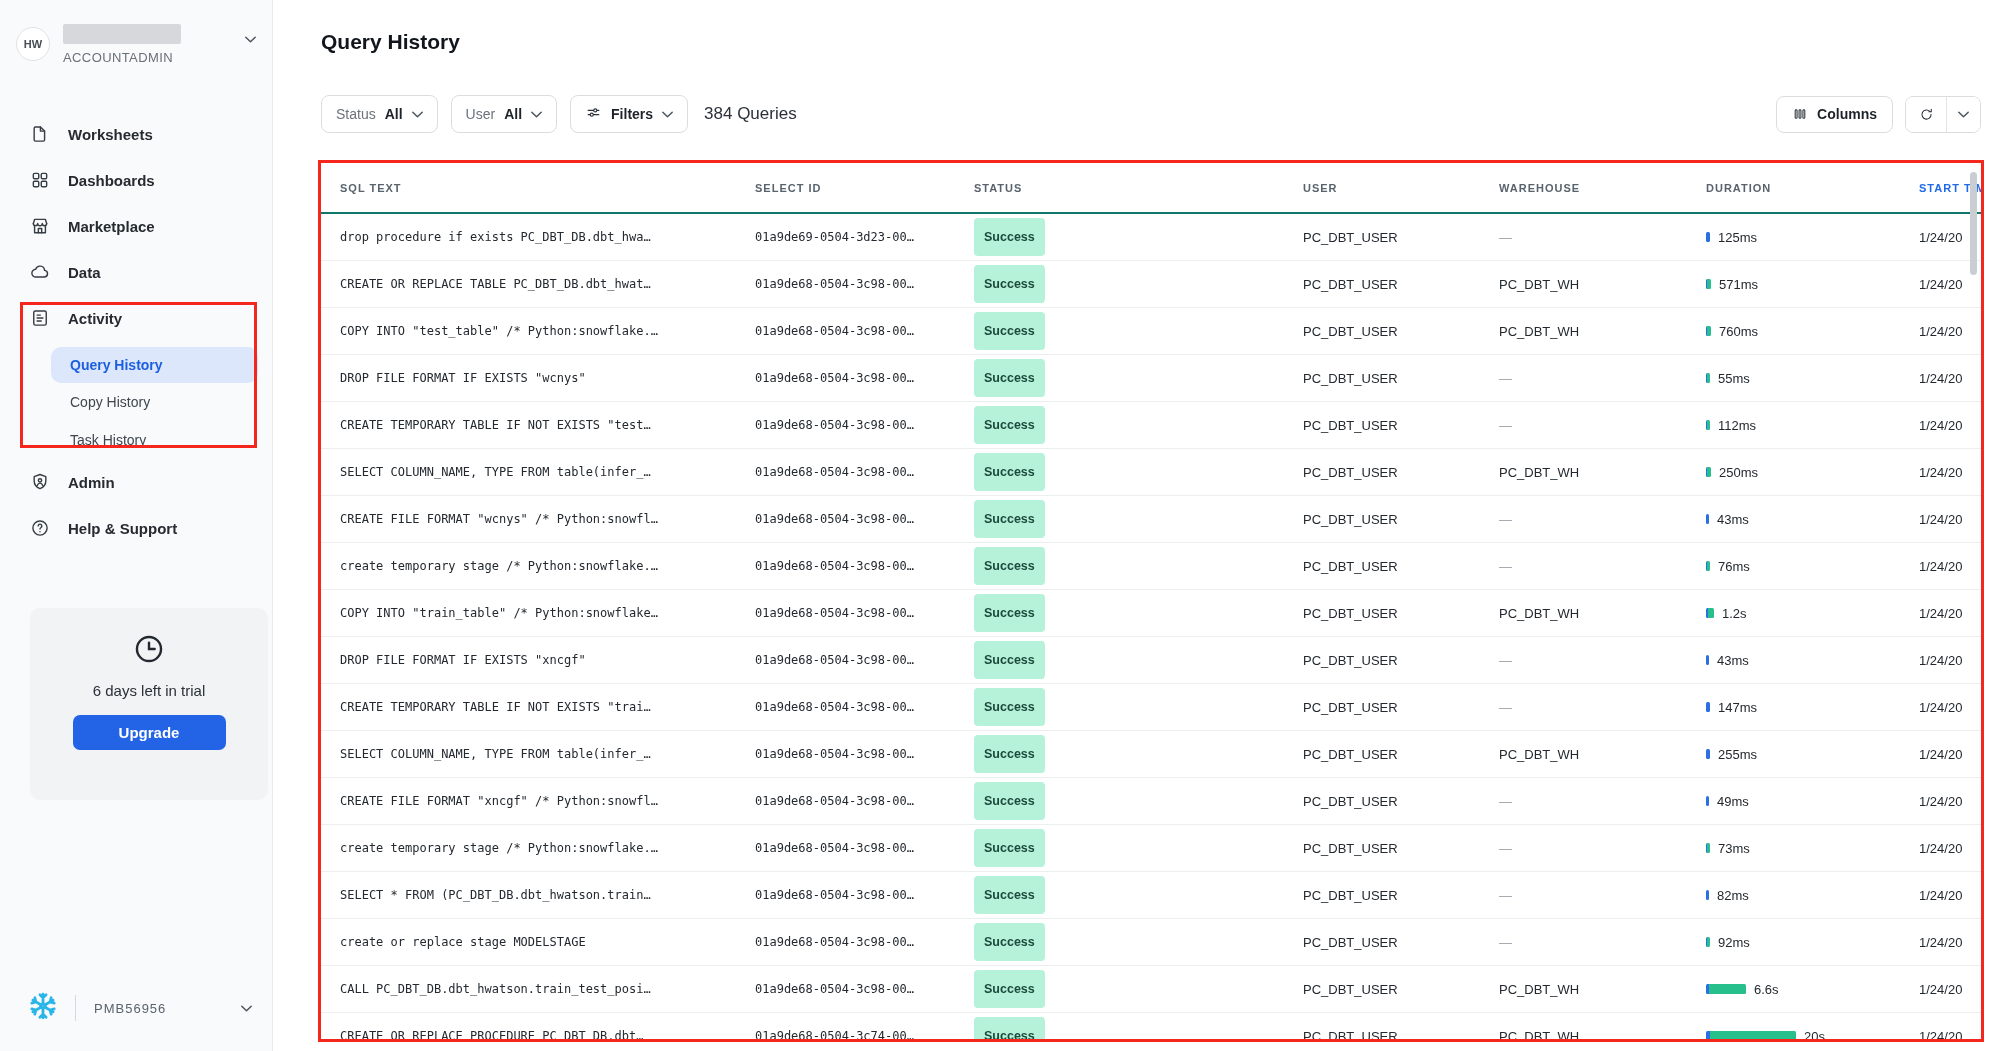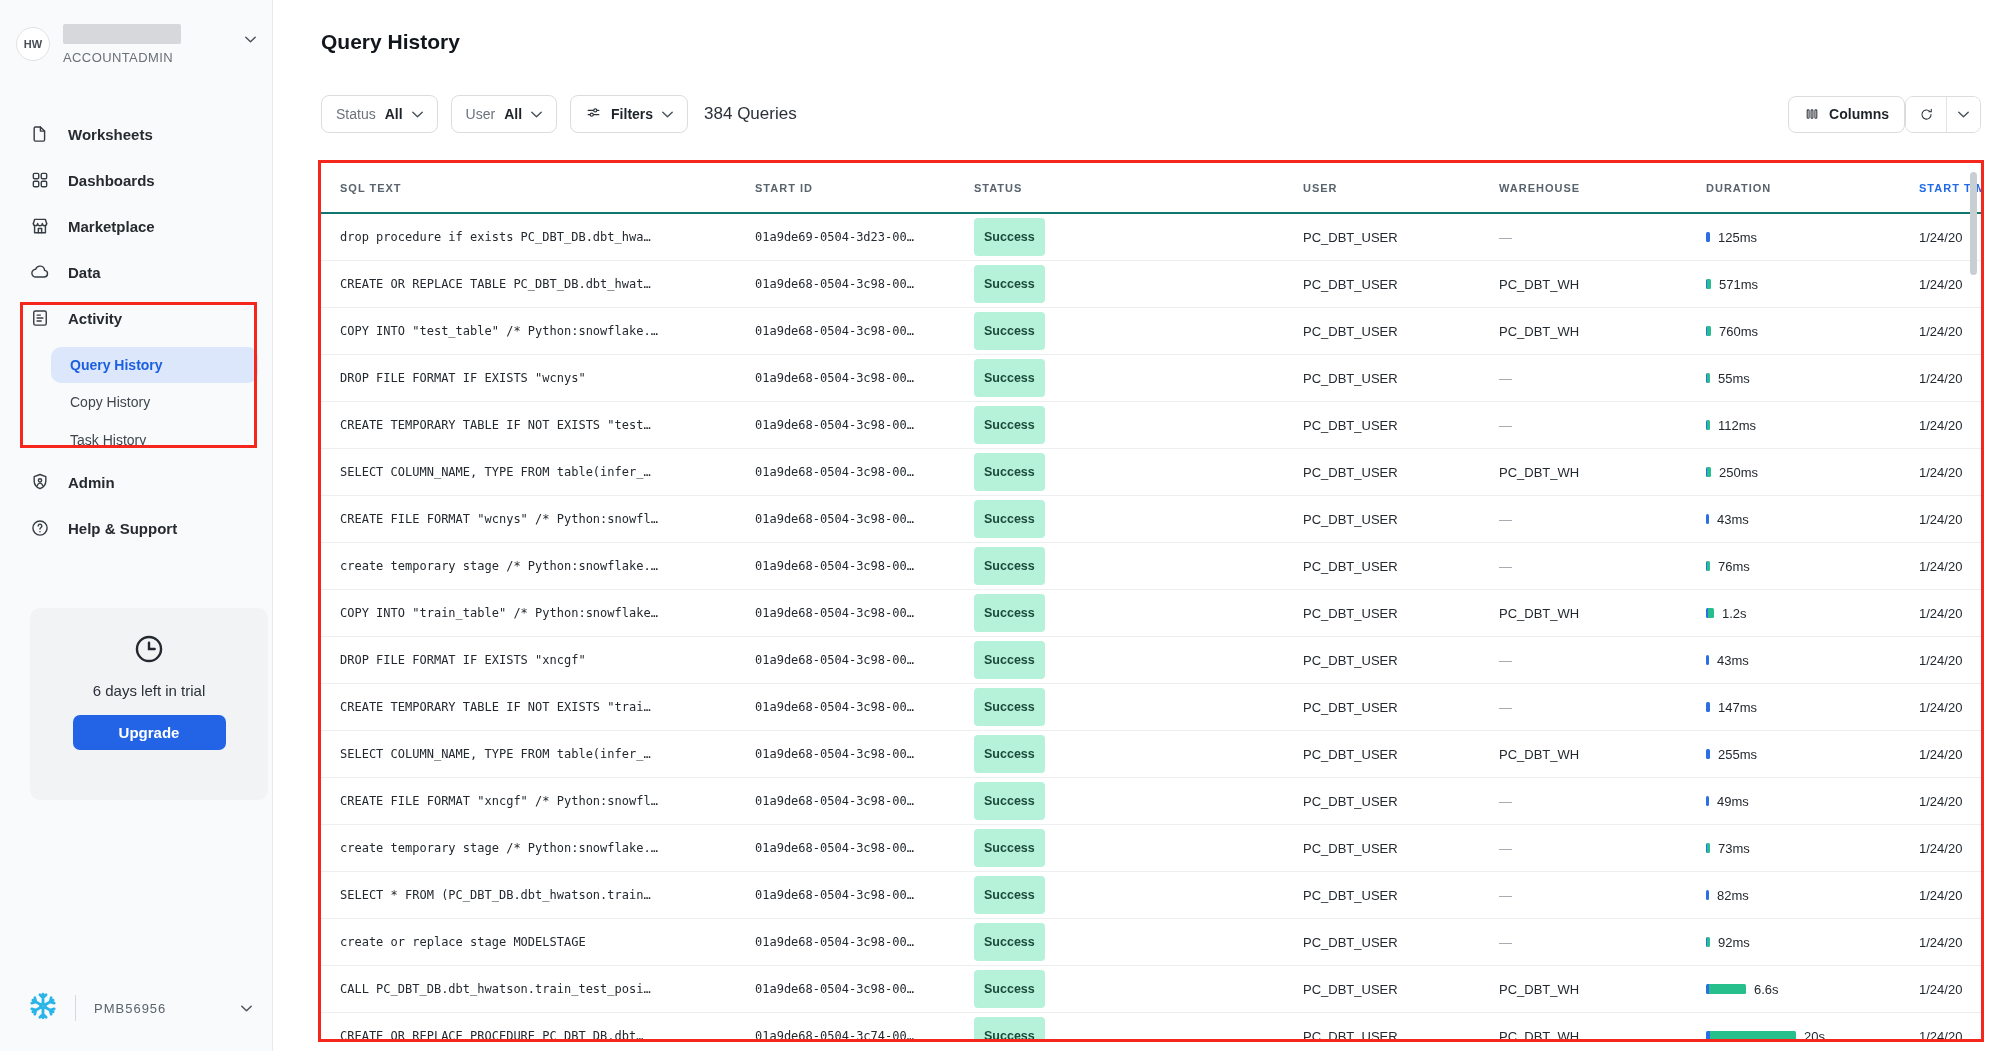--- a/index.html
+++ b/index.html
@@ -66,21 +66,21 @@
   .pill {
     height:38px; display:flex; align-items:center; gap:9px; padding:0 14px;
     background:#fff; border:1px solid #dadde0; border-radius:8px; cursor:pointer;
     font-family:"Liberation Sans", sans-serif; font-size:14px;
   }
   .pill-label { color:#6a737c; }
   .pill-value { color:#1d2329; font-weight:700; }
   .chev svg { width:11px; height:7px; stroke:#4a525a; stroke-width:1.8; fill:none; stroke-linecap:round; stroke-linejoin:round; display:block; }
   .pill .ficon svg { width:17px; height:17px; stroke:#2a3138; stroke-width:1.6; fill:none; stroke-linecap:round; }
   .count { font-size:17px; color:#2a3138; margin-left:3px; }
-  .tb-right { margin-left:auto; display:flex; align-items:flex-end; gap:0; }
+  .tb-right { margin-left:auto; display:flex; align-items:flex-end; gap:12px; }
   .cols-btn {
     height:37px; display:flex; align-items:center; gap:9px; padding:0 15px;
     background:#fff; border:1px solid #dadde0; border-radius:8px; cursor:pointer;
     font-size:14px; font-weight:600; color:#1d2329; font-family:"Liberation Sans", sans-serif;
   }
   .cols-btn svg { width:16px; height:16px; stroke:#2a3138; stroke-width:1.6; fill:none; }
   .split { display:flex; height:37px; border:1px solid #dadde0; border-radius:8px; background:#fff; overflow:hidden; }
   .split-seg { display:flex; align-items:center; justify-content:center; border:none; background:#fff; cursor:pointer; }
   .split-seg.refresh { width:41px; border-right:1px solid #e2e5e8; }
   .split-seg.more { width:33px; }
@@ -312,21 +312,21 @@
               </svg>
             </span>
         </button>
       </div>
     </div>
   </div>
 
   <div class="table-box">
     <div class="thead">
       <div class="th">SQL TEXT</div>
-      <div class="th">START ID</div>
+      <div class="th">SELECT ID</div>
       <div class="th">STATUS</div>
       <div class="th">USER</div>
       <div class="th">WAREHOUSE</div>
       <div class="th">DURATION</div>
       <div class="th th-start">START TIME</div>
     </div>
     <div id="table-body">
         <div class="trow">
       <div class="c-sql">drop procedure if exists PC_DBT_DB.dbt_hwa…</div>
       <div class="c-qid">01a9de69-0504-3d23-00…</div>

